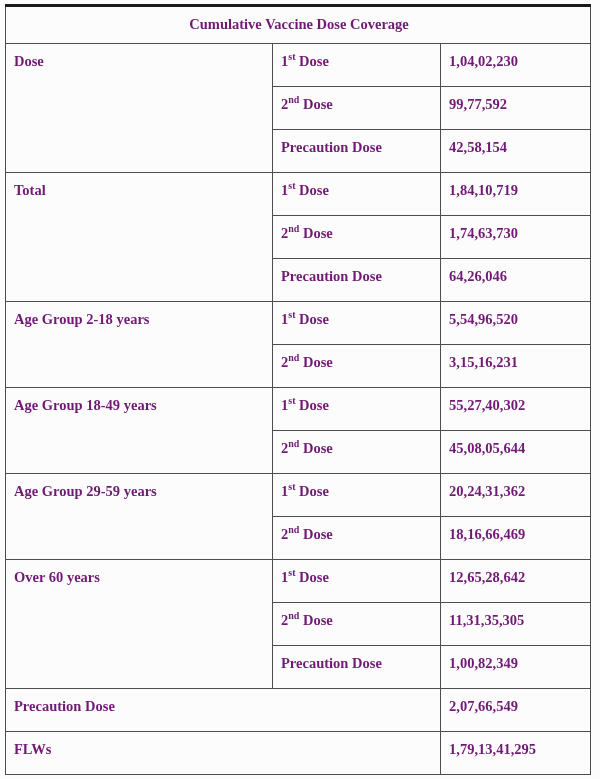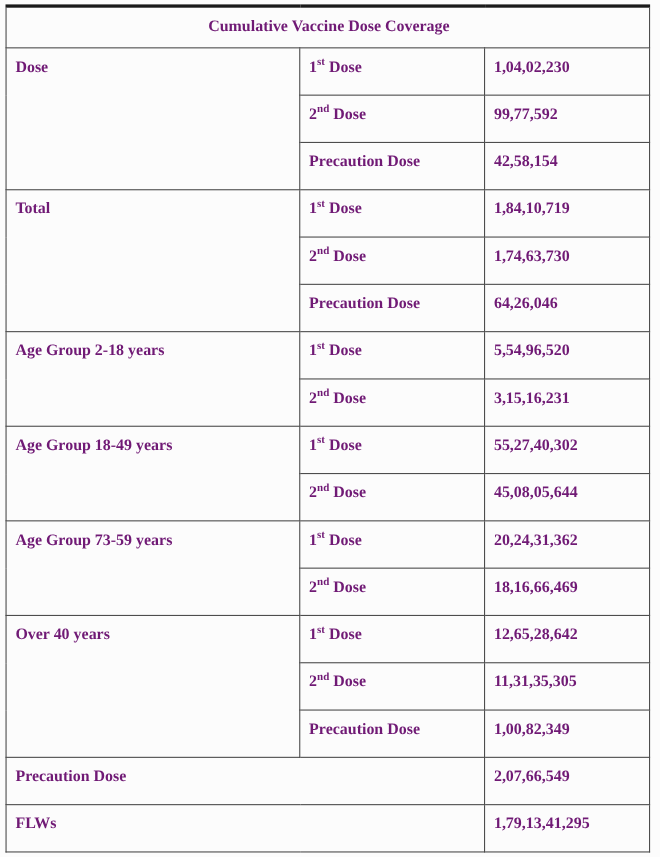--- a/index.html
+++ b/index.html
@@ -112,31 +112,31 @@
       <td rowspan="2">Age Group 18-49 years</td>
       <td><span>1</span><sup class="ord">st</sup><span> Dose</span></td>
       <td>55,27,40,302</td>
     </tr>
     <tr class="data-row">
       <td><span>2</span><sup class="ord">nd</sup><span> Dose</span></td>
       <td>45,08,05,644</td>
     </tr>
 
     <tr class="data-row">
-      <td rowspan="2">Age Group 73-59 years</td>
+      <td rowspan="2">Age Group 29-59 years</td>
       <td><span>1</span><sup class="ord">st</sup><span> Dose</span></td>
       <td>20,24,31,362</td>
     </tr>
     <tr class="data-row">
       <td><span>2</span><sup class="ord">nd</sup><span> Dose</span></td>
       <td>18,16,66,469</td>
     </tr>
 
     <tr class="data-row">
-      <td rowspan="3">Over 40 years</td>
+      <td rowspan="3">Over 60 years</td>
       <td><span>1</span><sup class="ord">st</sup><span> Dose</span></td>
       <td>12,65,28,642</td>
     </tr>
     <tr class="data-row">
       <td><span>2</span><sup class="ord">nd</sup><span> Dose</span></td>
       <td>11,31,35,305</td>
     </tr>
     <tr class="data-row">
       <td><span>Precaution Dose</span><sup class="ord"></sup><span></span></td>
       <td>1,00,82,349</td>

